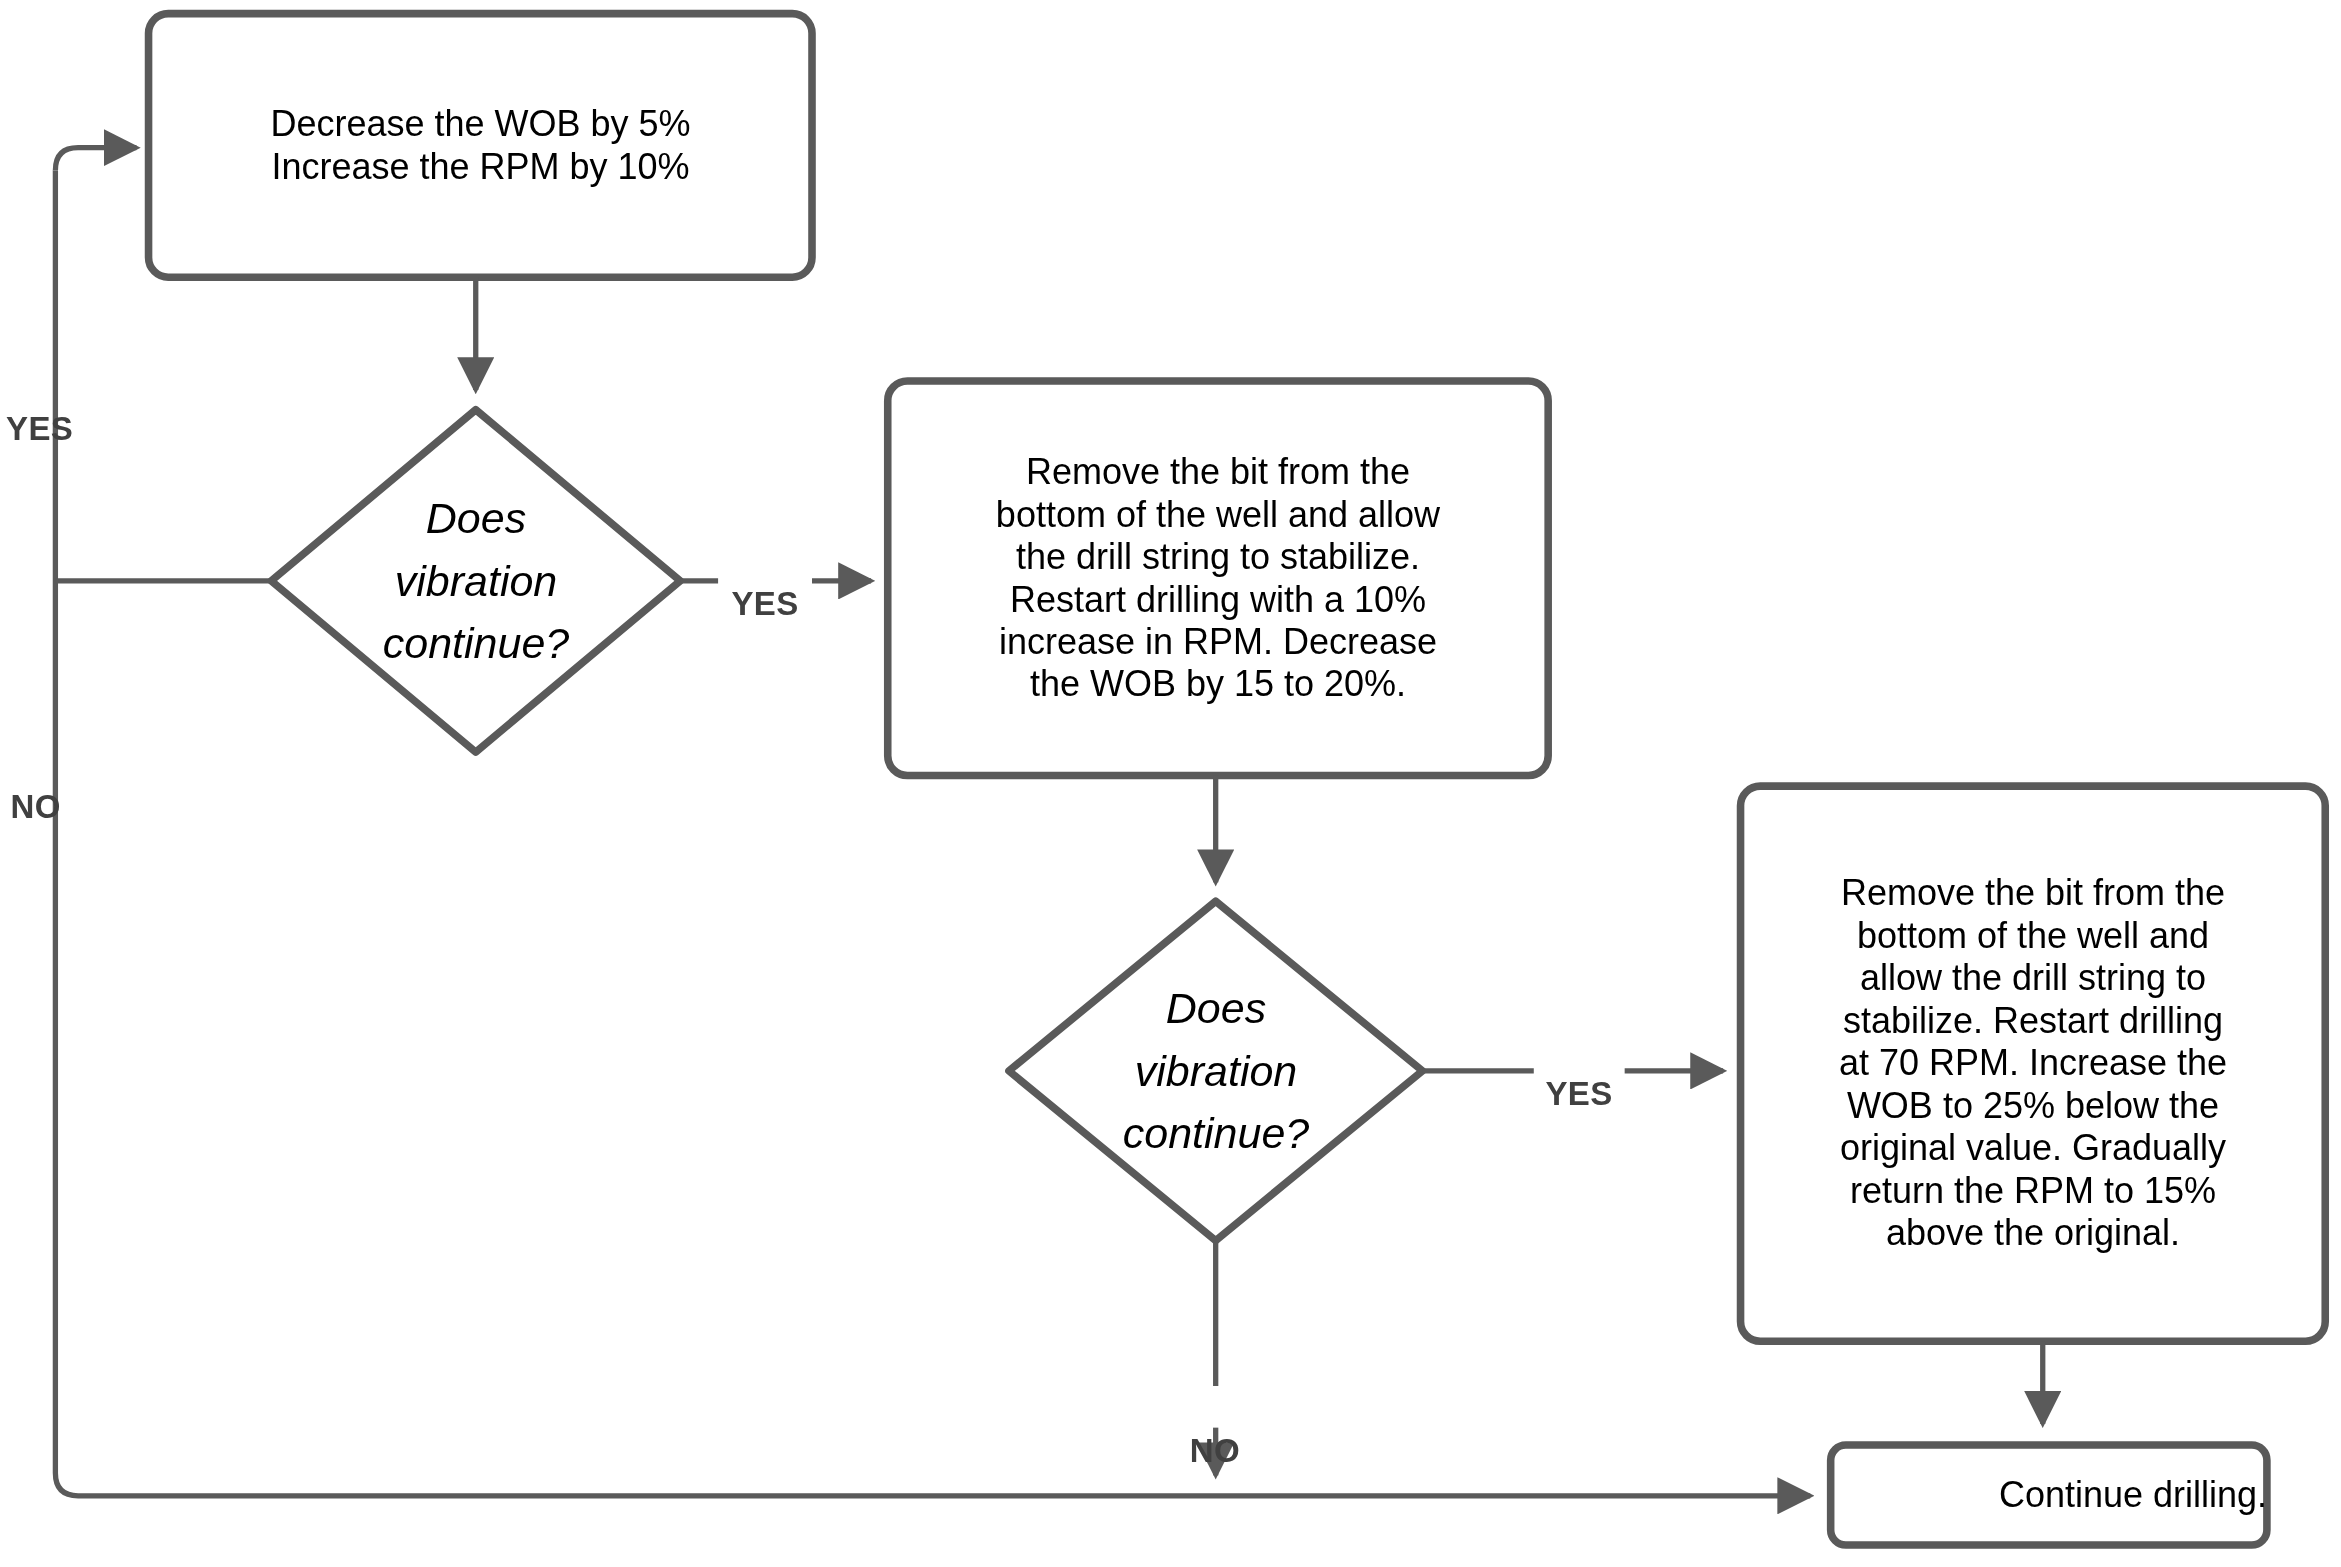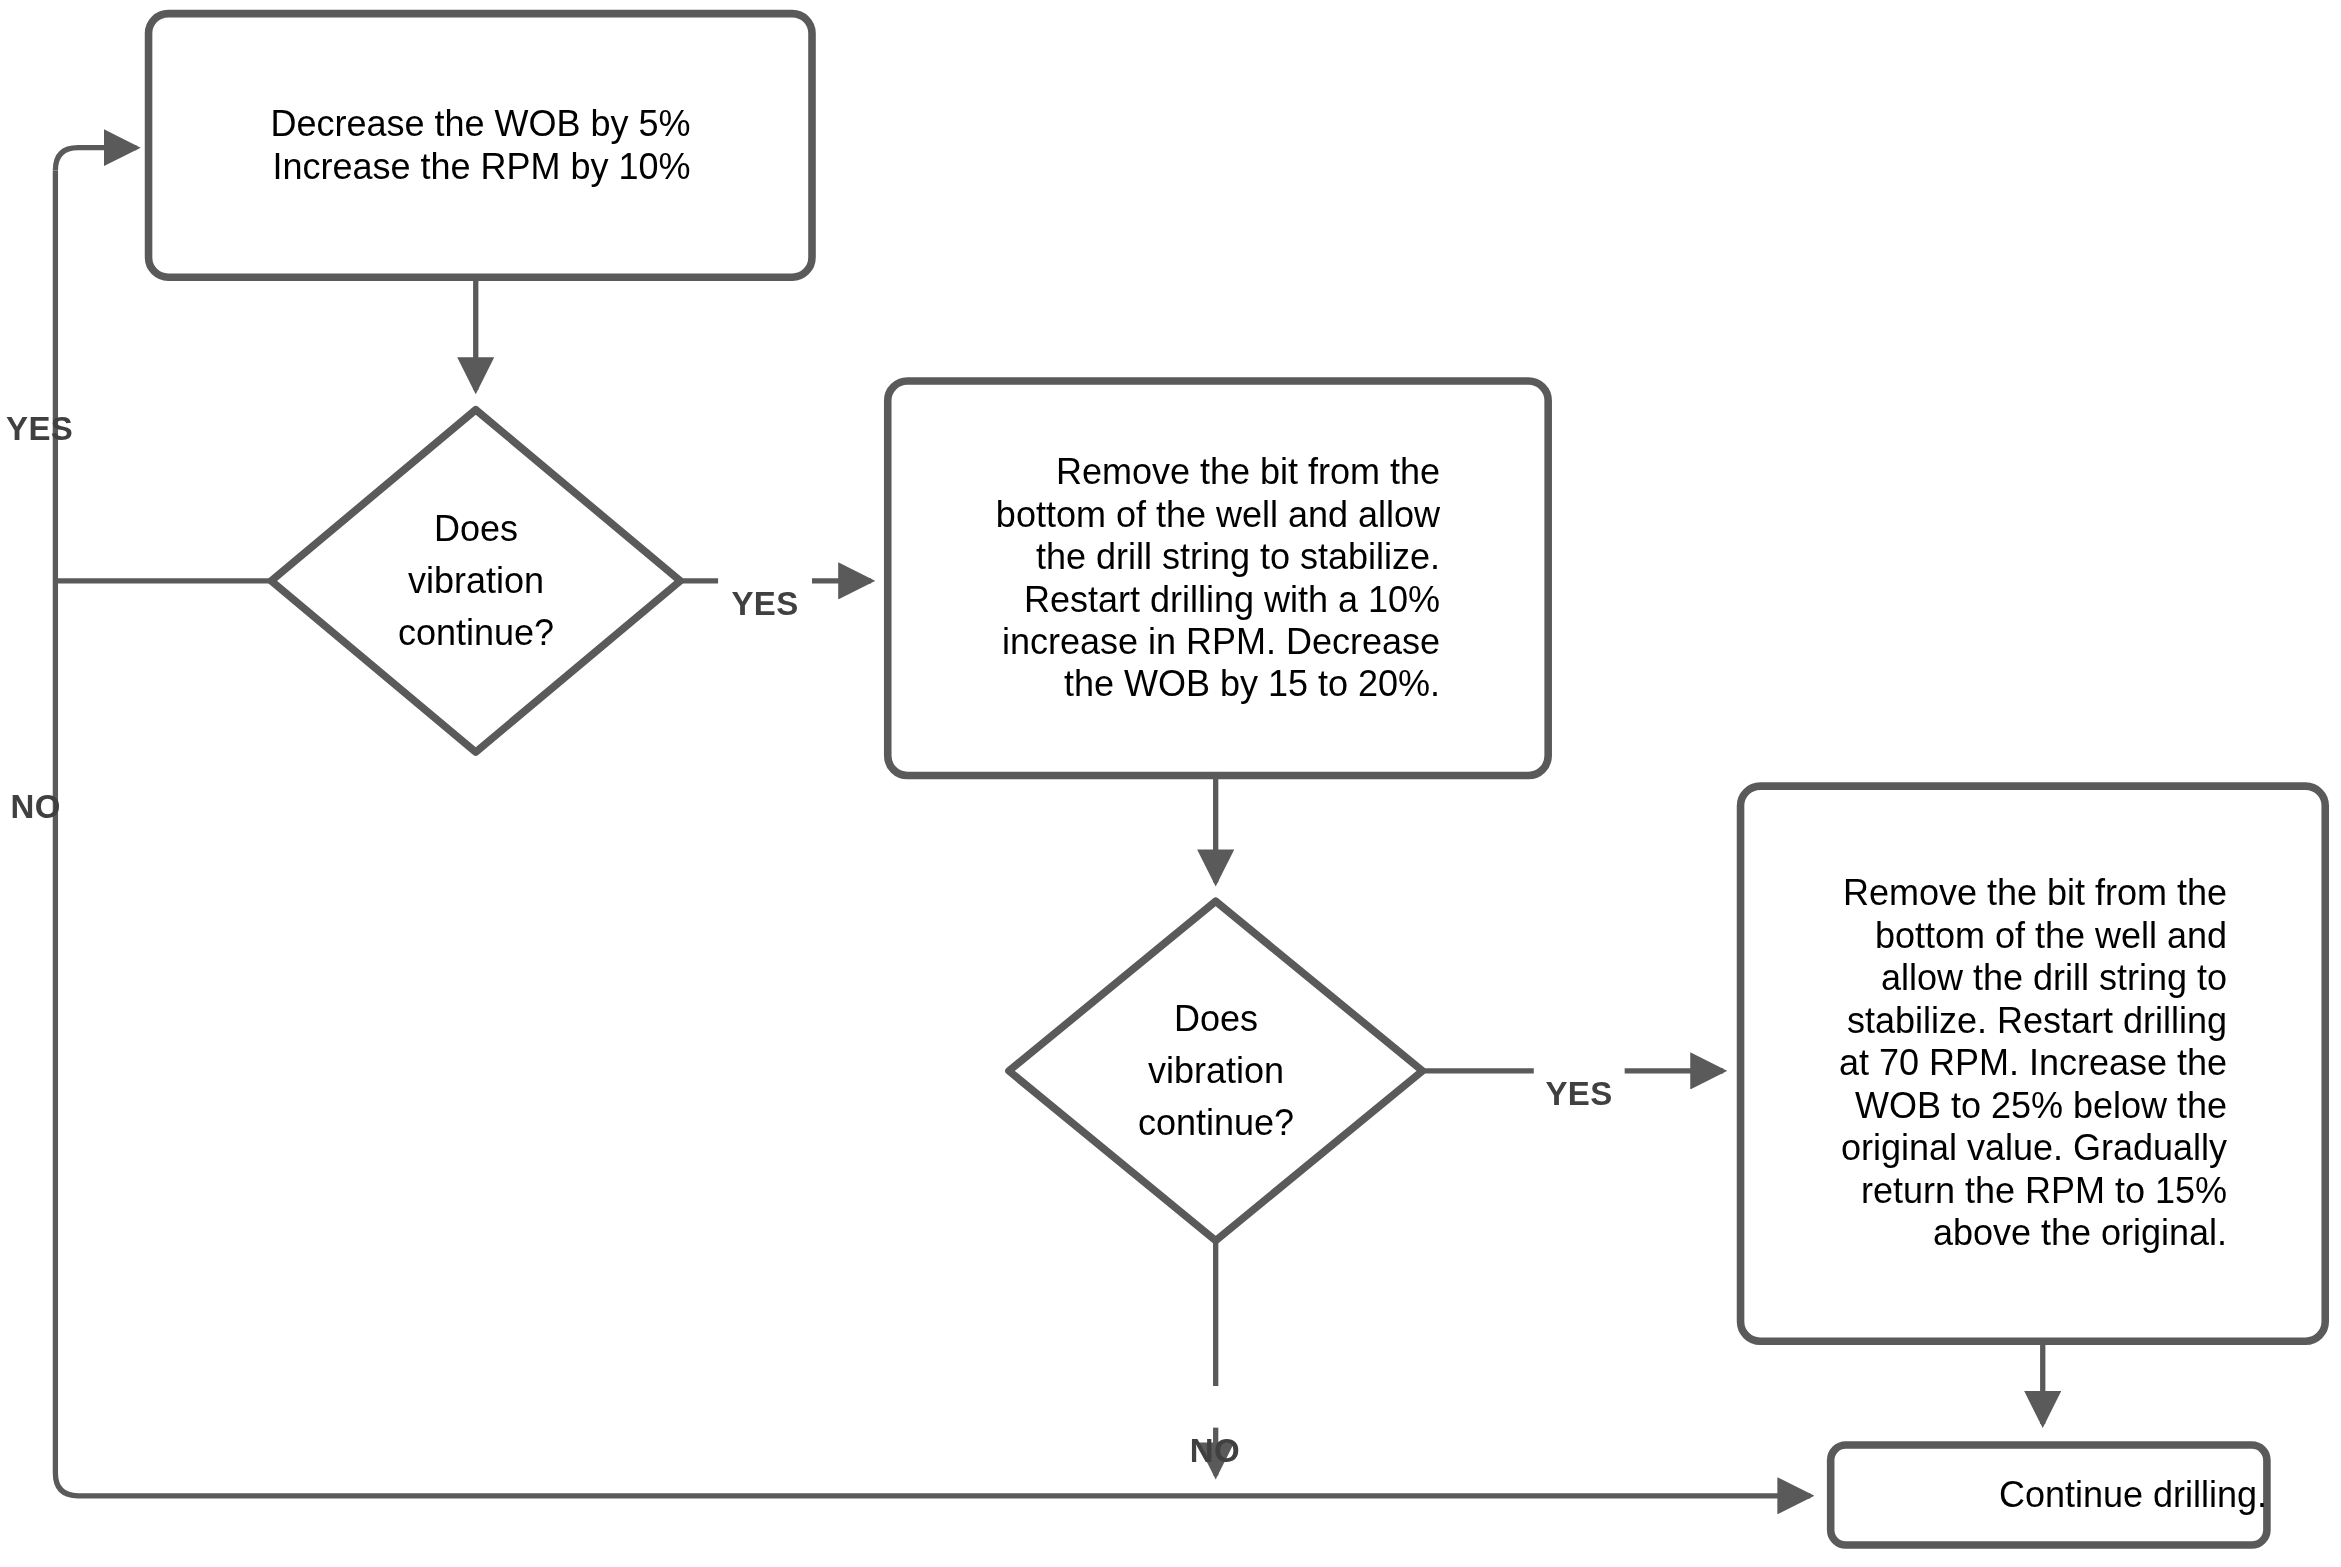--- a/index.html
+++ b/index.html
@@ -41,22 +41,22 @@
     position: absolute;
     display: flex;
     align-items: center;
     justify-content: center;
     color: #404040;
     font-weight: bold;
     font-family: "Liberation Sans", sans-serif;
     letter-spacing: 0.4px;
     margin-top: 23px;
   }
-  .proc-text    { font-size: 36px; text-align: right; }
-  .dec-text     { font-size: 36px; line-height: 1.45; }
+  .proc-text    { font-size: 36px; }
+  .dec-text     { font-size: 43px; line-height: 1.45; font-style: italic; }
   .terminal-text{ font-size: 36px; }
   .edge-label   { font-size: 33px; }
 </style>
 </head>
 <body>
 
 <div id="canvas">
 
   <svg id="flow-svg" viewBox="0 0 3092 2069">
     <defs>

